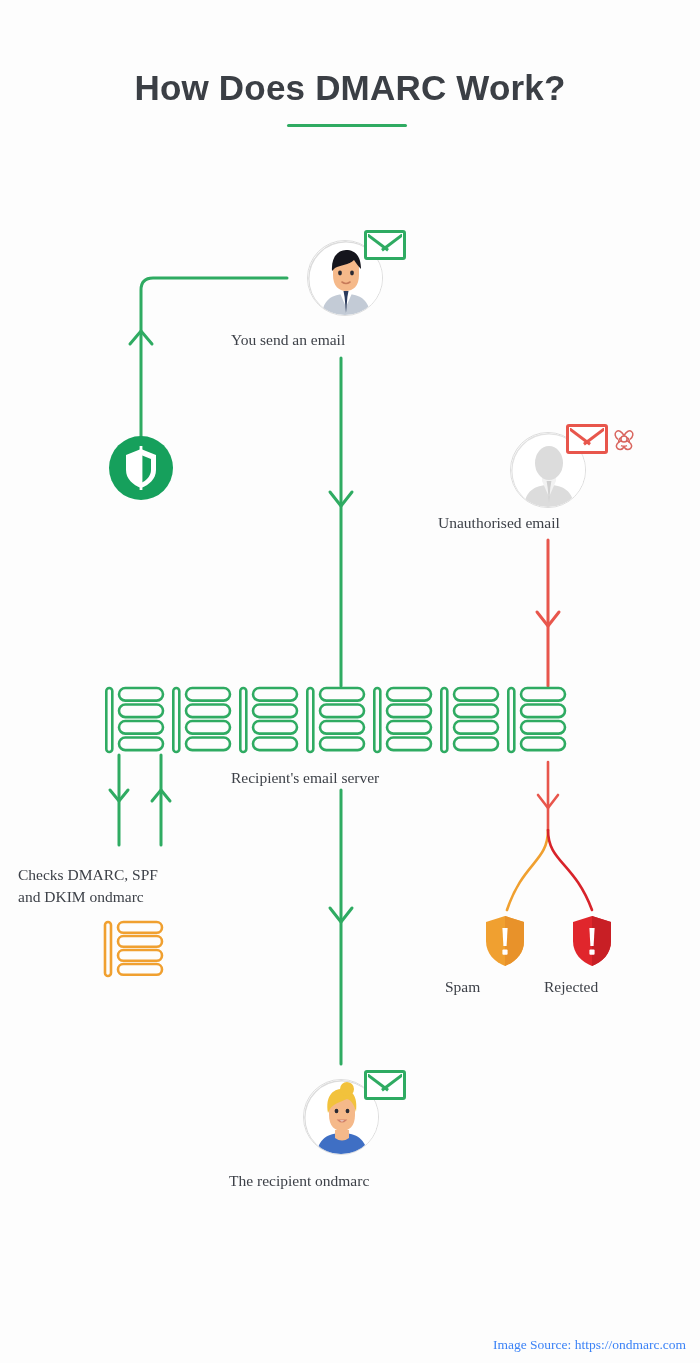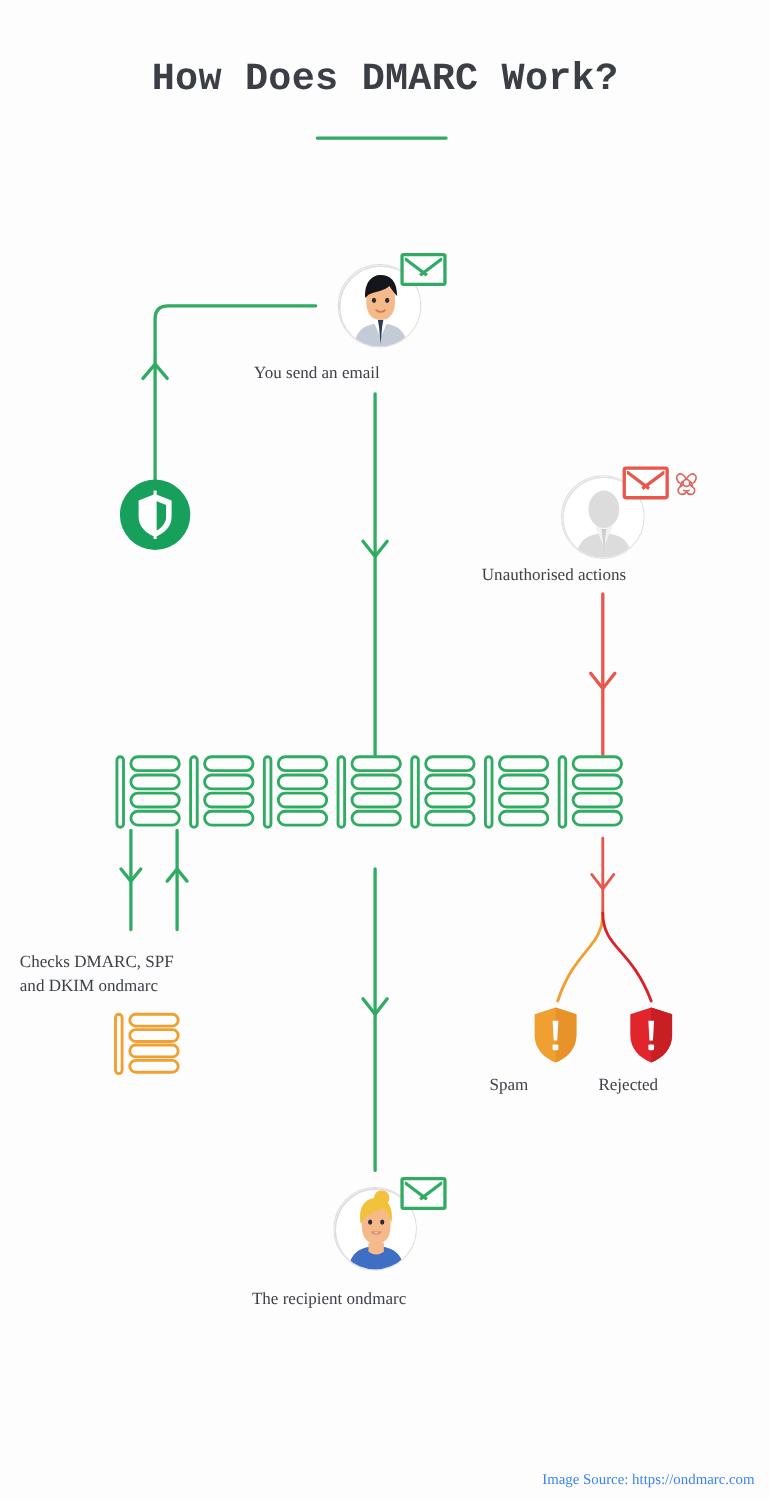--- a/index.html
+++ b/index.html
@@ -6,23 +6,23 @@
   html, body {
     width: 700px; height: 1363px;
     background: #fdfdfd;
     font-family: "Liberation Serif", serif;
     overflow: hidden;
   }
   #stage { position: relative; width: 700px; height: 1363px; background: #fdfdfd; }
 
   
   .title {
-    position: absolute; left: 0; top: 52px; width: 700px;
+    position: absolute; left: 0; top: 68px; width: 700px;
     text-align: center;
-    font-family: Liberation Mono, monospace;
+    font-family: Liberation Sans, sans-serif;
     font-size: 35px; font-weight: 700; letter-spacing: .2px;
     color: #3b3f45;
   }
   .title-rule {
     position: absolute; left: 287px; top: 124px;
     width: 120px; height: 3px; background: #2fab62; border-radius: 2px;
   }
 
   
   .cap {
@@ -167,21 +167,21 @@
         <path d="M15 9.5 C12.4 5 9.5 4 7.5 5.5 C5.2 7.2 5.8 11 9 13.3"></path>
         <path d="M15 9.5 C17.6 5 20.5 4 22.5 5.5 C24.8 7.2 24.2 11 21 13.3"></path>
         <path d="M12.3 14.6 C8 16.6 6.5 19.4 7.8 21.6 C9.2 24 13 24.3 15 21"></path>
         <path d="M17.7 14.6 C22 16.6 23.5 19.4 22.2 21.6 C20.8 24 17 24.3 15 21"></path>
         <path d="M11.8 11.5 C10 13 9.4 15 9.8 16.8"></path>
         <path d="M18.2 11.5 C20 13 20.6 15 20.2 16.8"></path>
         <path d="M12 19.6 Q15 20.8 18 19.6"></path>
       </g>
     </svg>
   </div>
-  <div class="cap" style="left:438px; top:512px; width:220px;">Unauthorised actions</div>
+  <div class="cap" style="left:438px; top:512px; width:220px;">Unauthorised email</div>
 
   <div class="serverRow" style="left:105px; top:686px;">
     <svg width="470" height="72" viewBox="0 0 470 72">
       <g stroke="#2fab62" stroke-width="2.6" fill="none">
         <g transform="translate(0,0)">
           <rect x="1.3" y="2" width="6" height="64" rx="3"></rect>
           <rect x="14" y="2" width="44" height="12.6" rx="6.3"></rect>
           <rect x="14" y="18.5" width="44" height="12.6" rx="6.3"></rect>
           <rect x="14" y="35" width="44" height="12.6" rx="6.3"></rect>
           <rect x="14" y="51.5" width="44" height="12.6" rx="6.3"></rect>
@@ -224,20 +224,21 @@
         <g transform="translate(402,0)">
           <rect x="1.3" y="2" width="6" height="64" rx="3"></rect>
           <rect x="14" y="2" width="44" height="12.6" rx="6.3"></rect>
           <rect x="14" y="18.5" width="44" height="12.6" rx="6.3"></rect>
           <rect x="14" y="35" width="44" height="12.6" rx="6.3"></rect>
           <rect x="14" y="51.5" width="44" height="12.6" rx="6.3"></rect>
         </g>
       </g>
     </svg>
   </div>
+  <div class="cap" style="left:231px; top:767px; width:220px;">Recipient's email server</div>
 
   <div class="cap" style="left:18px; top:864px; width:225px;">
     <div>Checks DMARC, SPF</div>
     <div>and DKIM ondmarc</div>
   </div>
 
   <div style="position:absolute; left:103px; top:920px;">
     <svg width="62" height="58" viewBox="0 0 62 58">
       <g stroke="#f0a030" stroke-width="2.6" fill="none">
         <rect x="2" y="2" width="6" height="54" rx="3"></rect>

